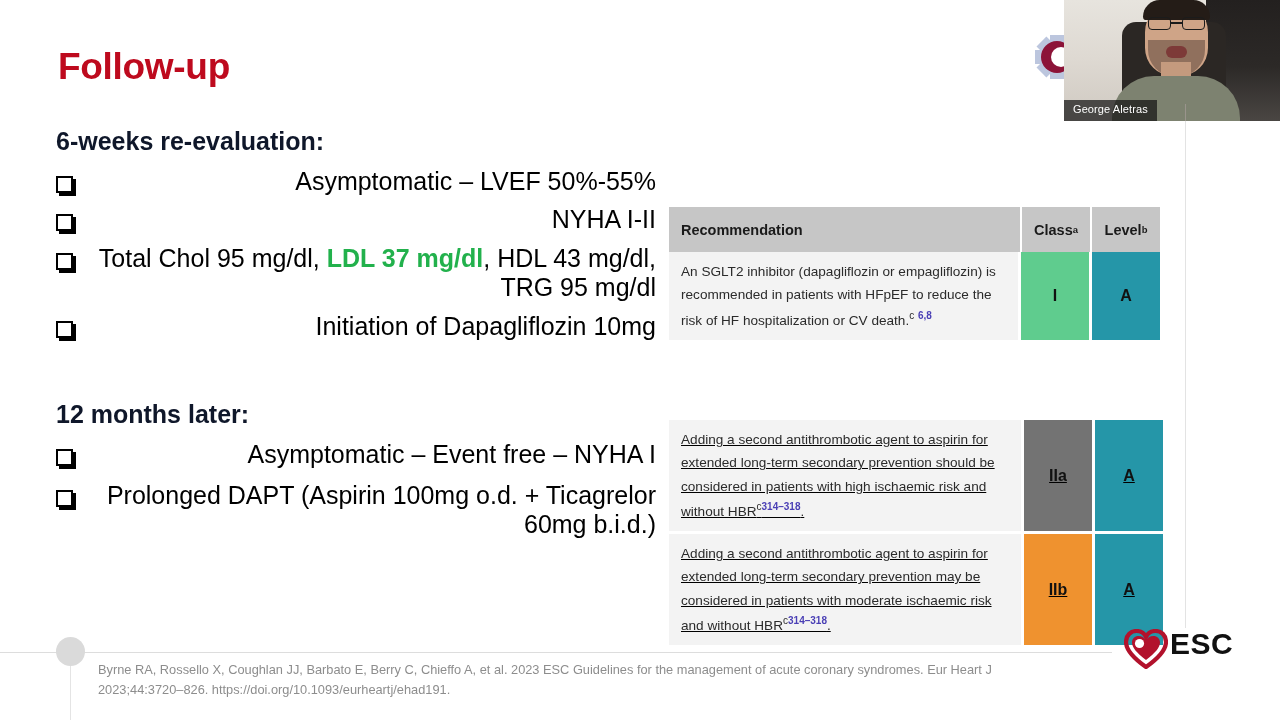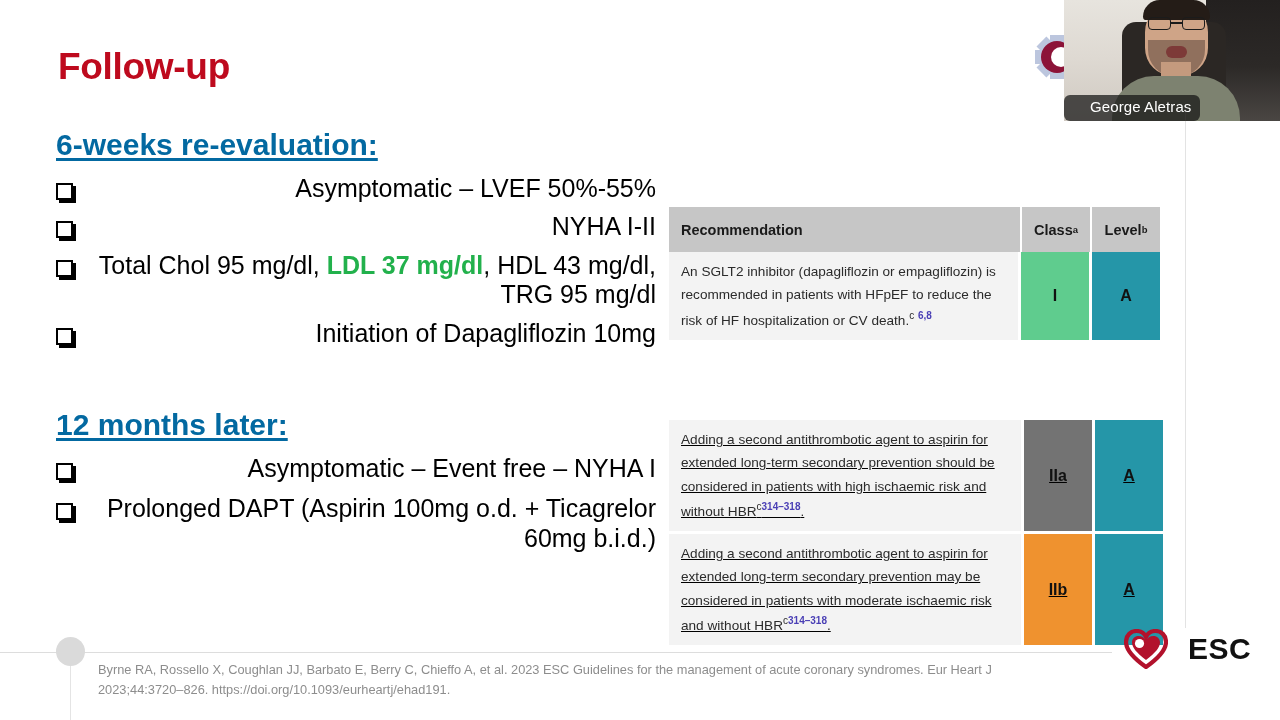--- a/index.html
+++ b/index.html
@@ -37,24 +37,23 @@
 
   
   #left-col {
     position: absolute;
     left: 56px;
     top: 125px;
     width: 600px;
   }
 
   .section-heading {
-    font-size: 30px;
-    font-weight: bold;
-    color: #0369a1;
-    text-decoration: underline;
+    font-size: 25px;
+    font-weight: bold;
+    color: #0f172a;
     text-underline-offset: 3px;
     margin: 0 0 8px 0;
     line-height: 1.35;
   }
 
   .bullet-list {
     list-style: none;
     margin: 0;
     padding: 0;
   }
@@ -194,22 +193,22 @@
     line-height: 1.55;
     color: #8d8d8d;
   }
 
   
   #esc-logo {
     position: absolute;
     left: 1124px;
     top: 629px;
     display: flex;
-    align-items: center;
-    gap: 20px;
+    align-items: flex-start;
+    gap: 2px;
   }
   #esc-logo .wordmark {
     font-size: 30px;
     font-weight: bold;
     letter-spacing: 0.5px;
     color: #111;
     line-height: 1;
   }
 
   
@@ -330,27 +329,26 @@
     top: 46px;
     width: 21px;
     height: 12px;
     background: #7d3a38;
     border-radius: 10px;
   }
   #webcam .name-tag {
     position: absolute;
     left: 0;
     bottom: 0;
-    padding: 3px 9px 4px 26px;
+    padding: 3px 9px 4px 9px;
     background: rgba(20,20,20,0.72);
     color: #ffffff;
-    font-size: 15px;
+    font-size: 11px;
     line-height: 1.25;
     letter-spacing: 0.1px;
-    border-radius: 6px;
   }
   #webcam .divider {
     position: absolute;
     left: 121px;
     top: 104px;
     width: 1px;
     height: 17px;
     background: #9a948c;
   }
 </style>

